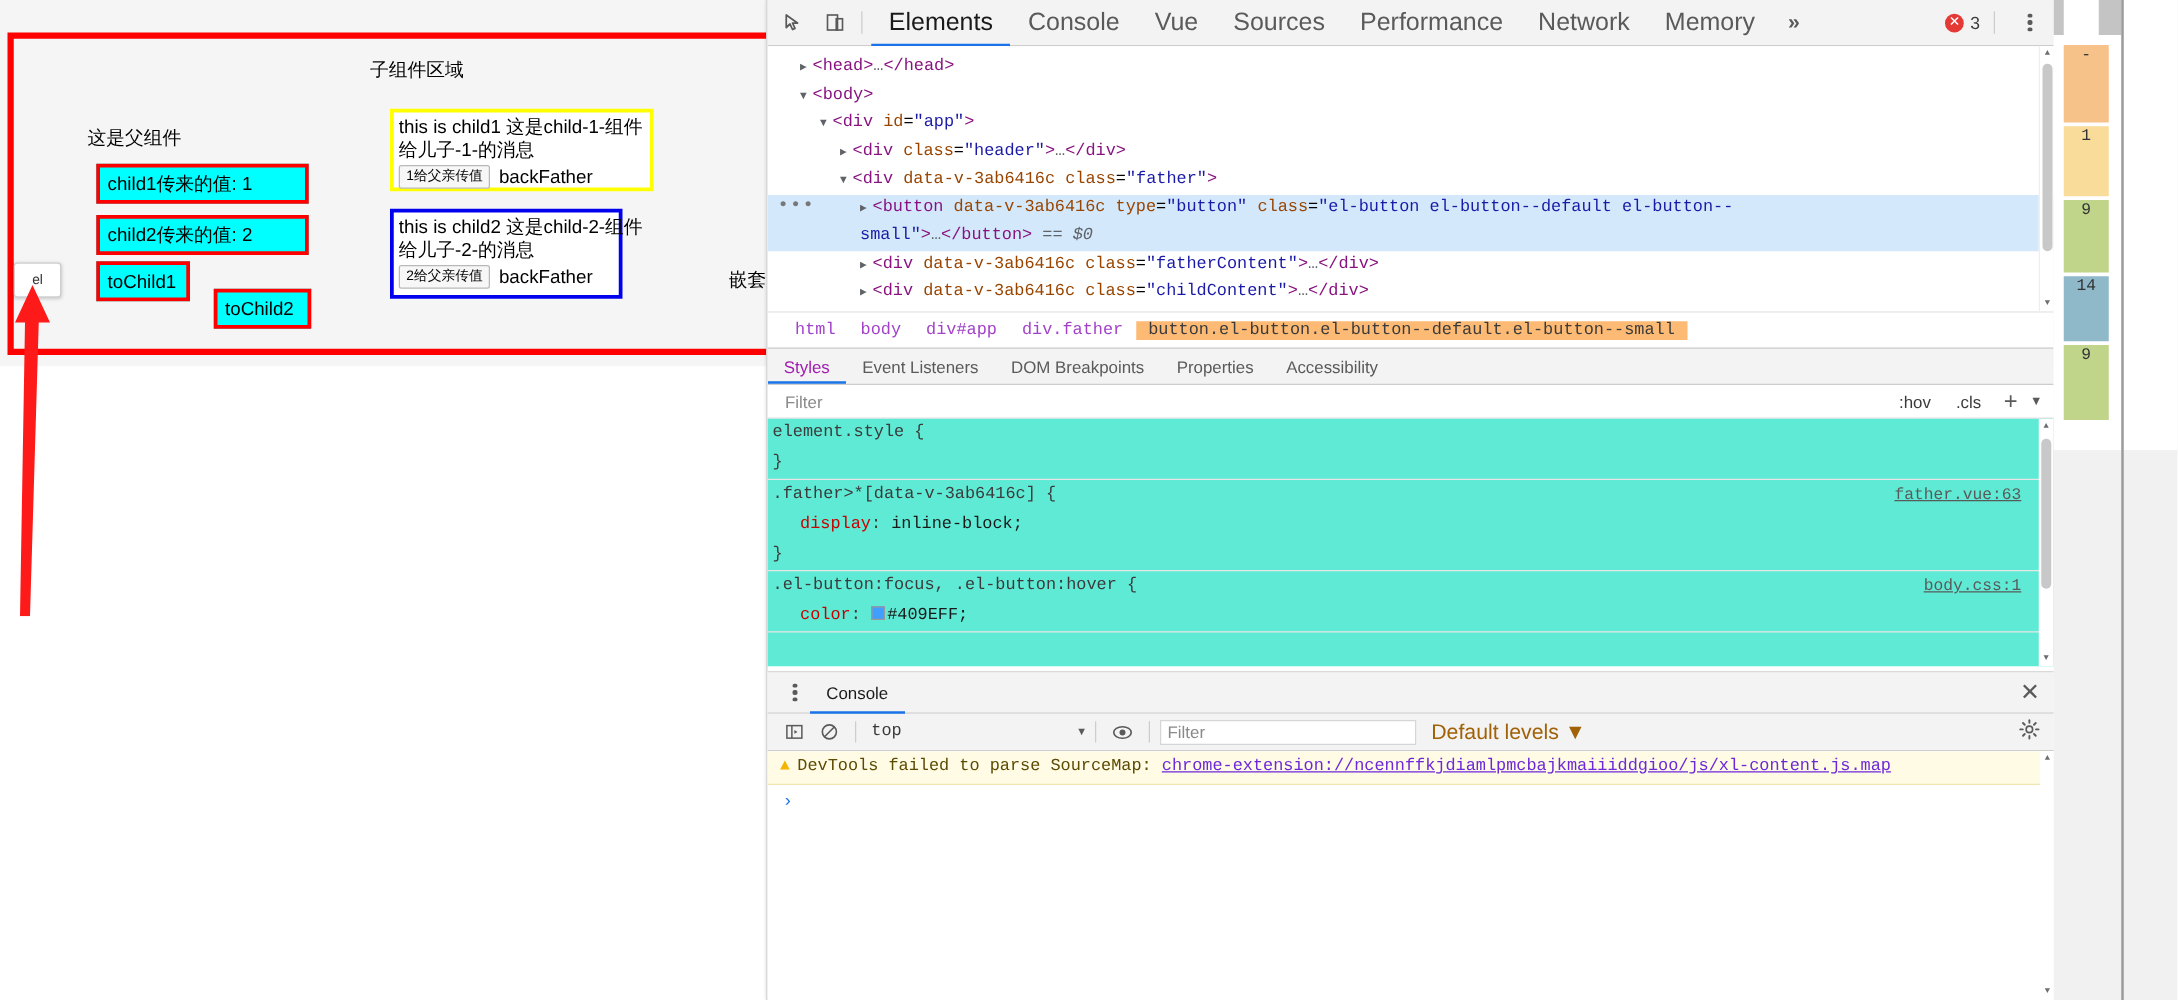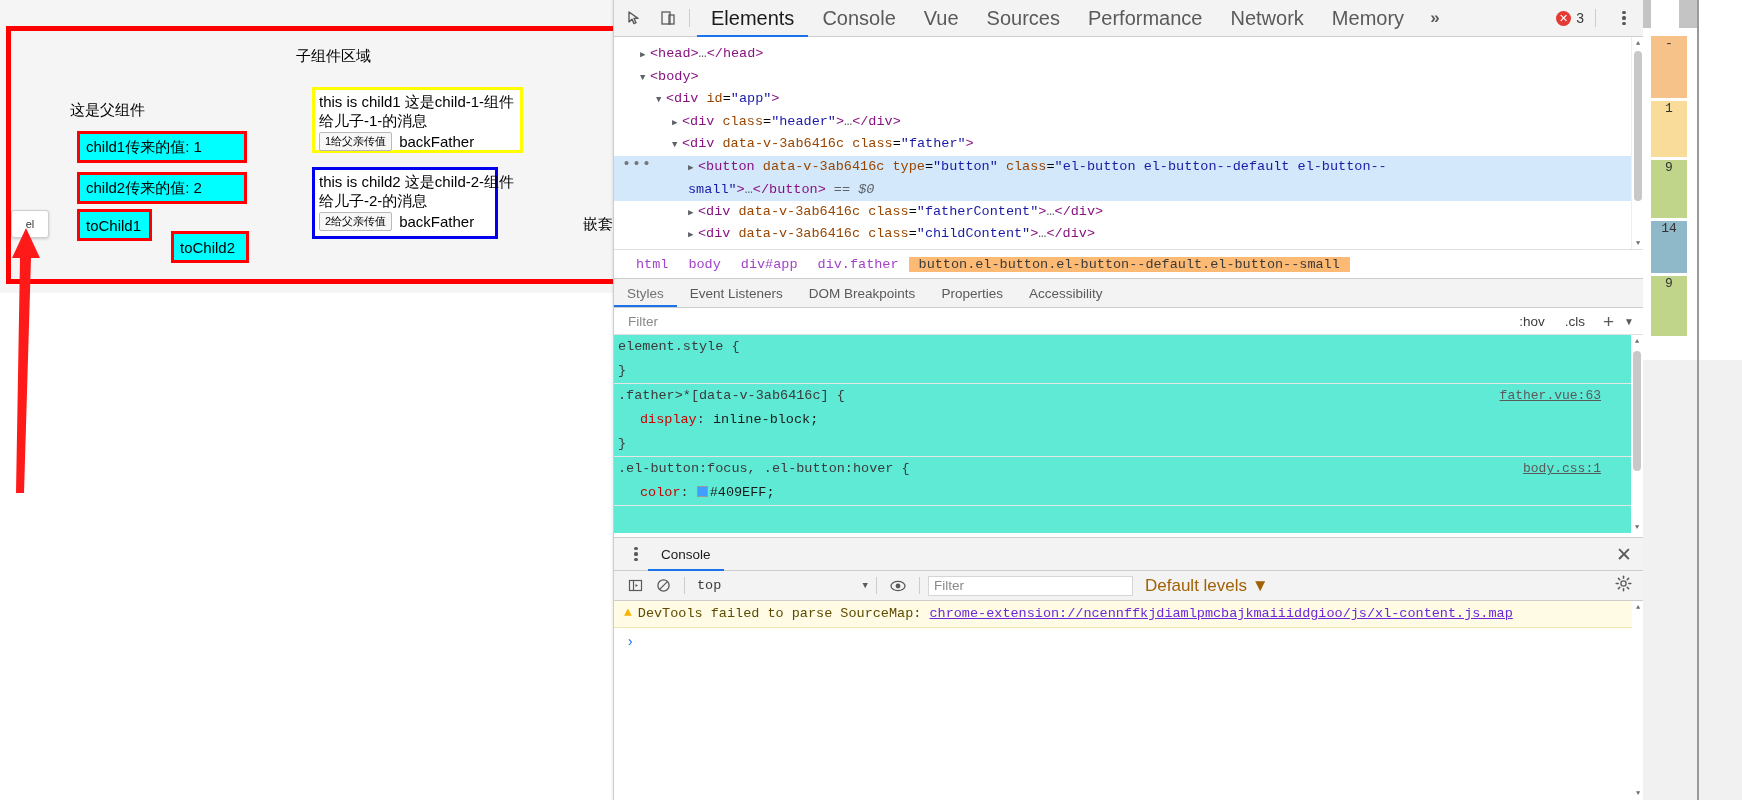--- a/index.html
+++ b/index.html
@@ -201,21 +201,21 @@
 
   
   #styles-tabs {
     height: 30px; background: #f3f3f3; border-top: 1px solid #cdcdcd; border-bottom: 1px solid #cdcdcd;
     display: flex; align-items: stretch;
   }
   .st-tab {
     display: flex; align-items: center; padding: 0 13px;
     font-size: 13.5px; color: #5a5a5a; cursor: pointer; white-space: nowrap;
   }
-  .st-tab.active { color: #737373; box-shadow: inset 0 -2px 0 #1a73e8; }
+  .st-tab.active { color: #a21caf; box-shadow: inset 0 -2px 0 #1a73e8; }
 
   #styles-filterbar {
     height: 27px; background: #fff; border-bottom: 1px solid #e0e0e0;
     display: flex; align-items: center; padding-left: 12px;
   }
   #styles-filter {
     flex: 1; border: none; outline: none; font-size: 13.5px; color: #333;
     font-family: "Liberation Sans", sans-serif; background: transparent;
   }
   #styles-filter::placeholder { color: #8a8a8a; }
@@ -229,21 +229,21 @@
     position: relative;
     height: 198px;
     overflow: hidden;
     font-family: "Liberation Mono", monospace;
     font-size: 13.5px;
     line-height: 24px;
     background: #5eead4;
   }
   .css-rule { padding: 0 0 0 4px; position: relative; border-bottom: 1px solid #e6e6e6; }
   .css-rule .srcref {
-    position: absolute; right: 42px; top: 0px;
+    position: absolute; right: 26px; top: 0px;
     color: #5a5a5a; text-decoration: underline; font-size: 13px; cursor: pointer;
   }
   .sel-txt { color: #3b3b3b; }
   .prop-name { color: #c80000; padding-left: 22px; }
   .prop-val { color: #1a1a1a; }
   .swatch {
     display: inline-block; width: 11px; height: 11px;
     border: 1px solid #999; vertical-align: -1px; margin-right: 2px;
   }
   .css-dim { color: #3b3b3b; }

